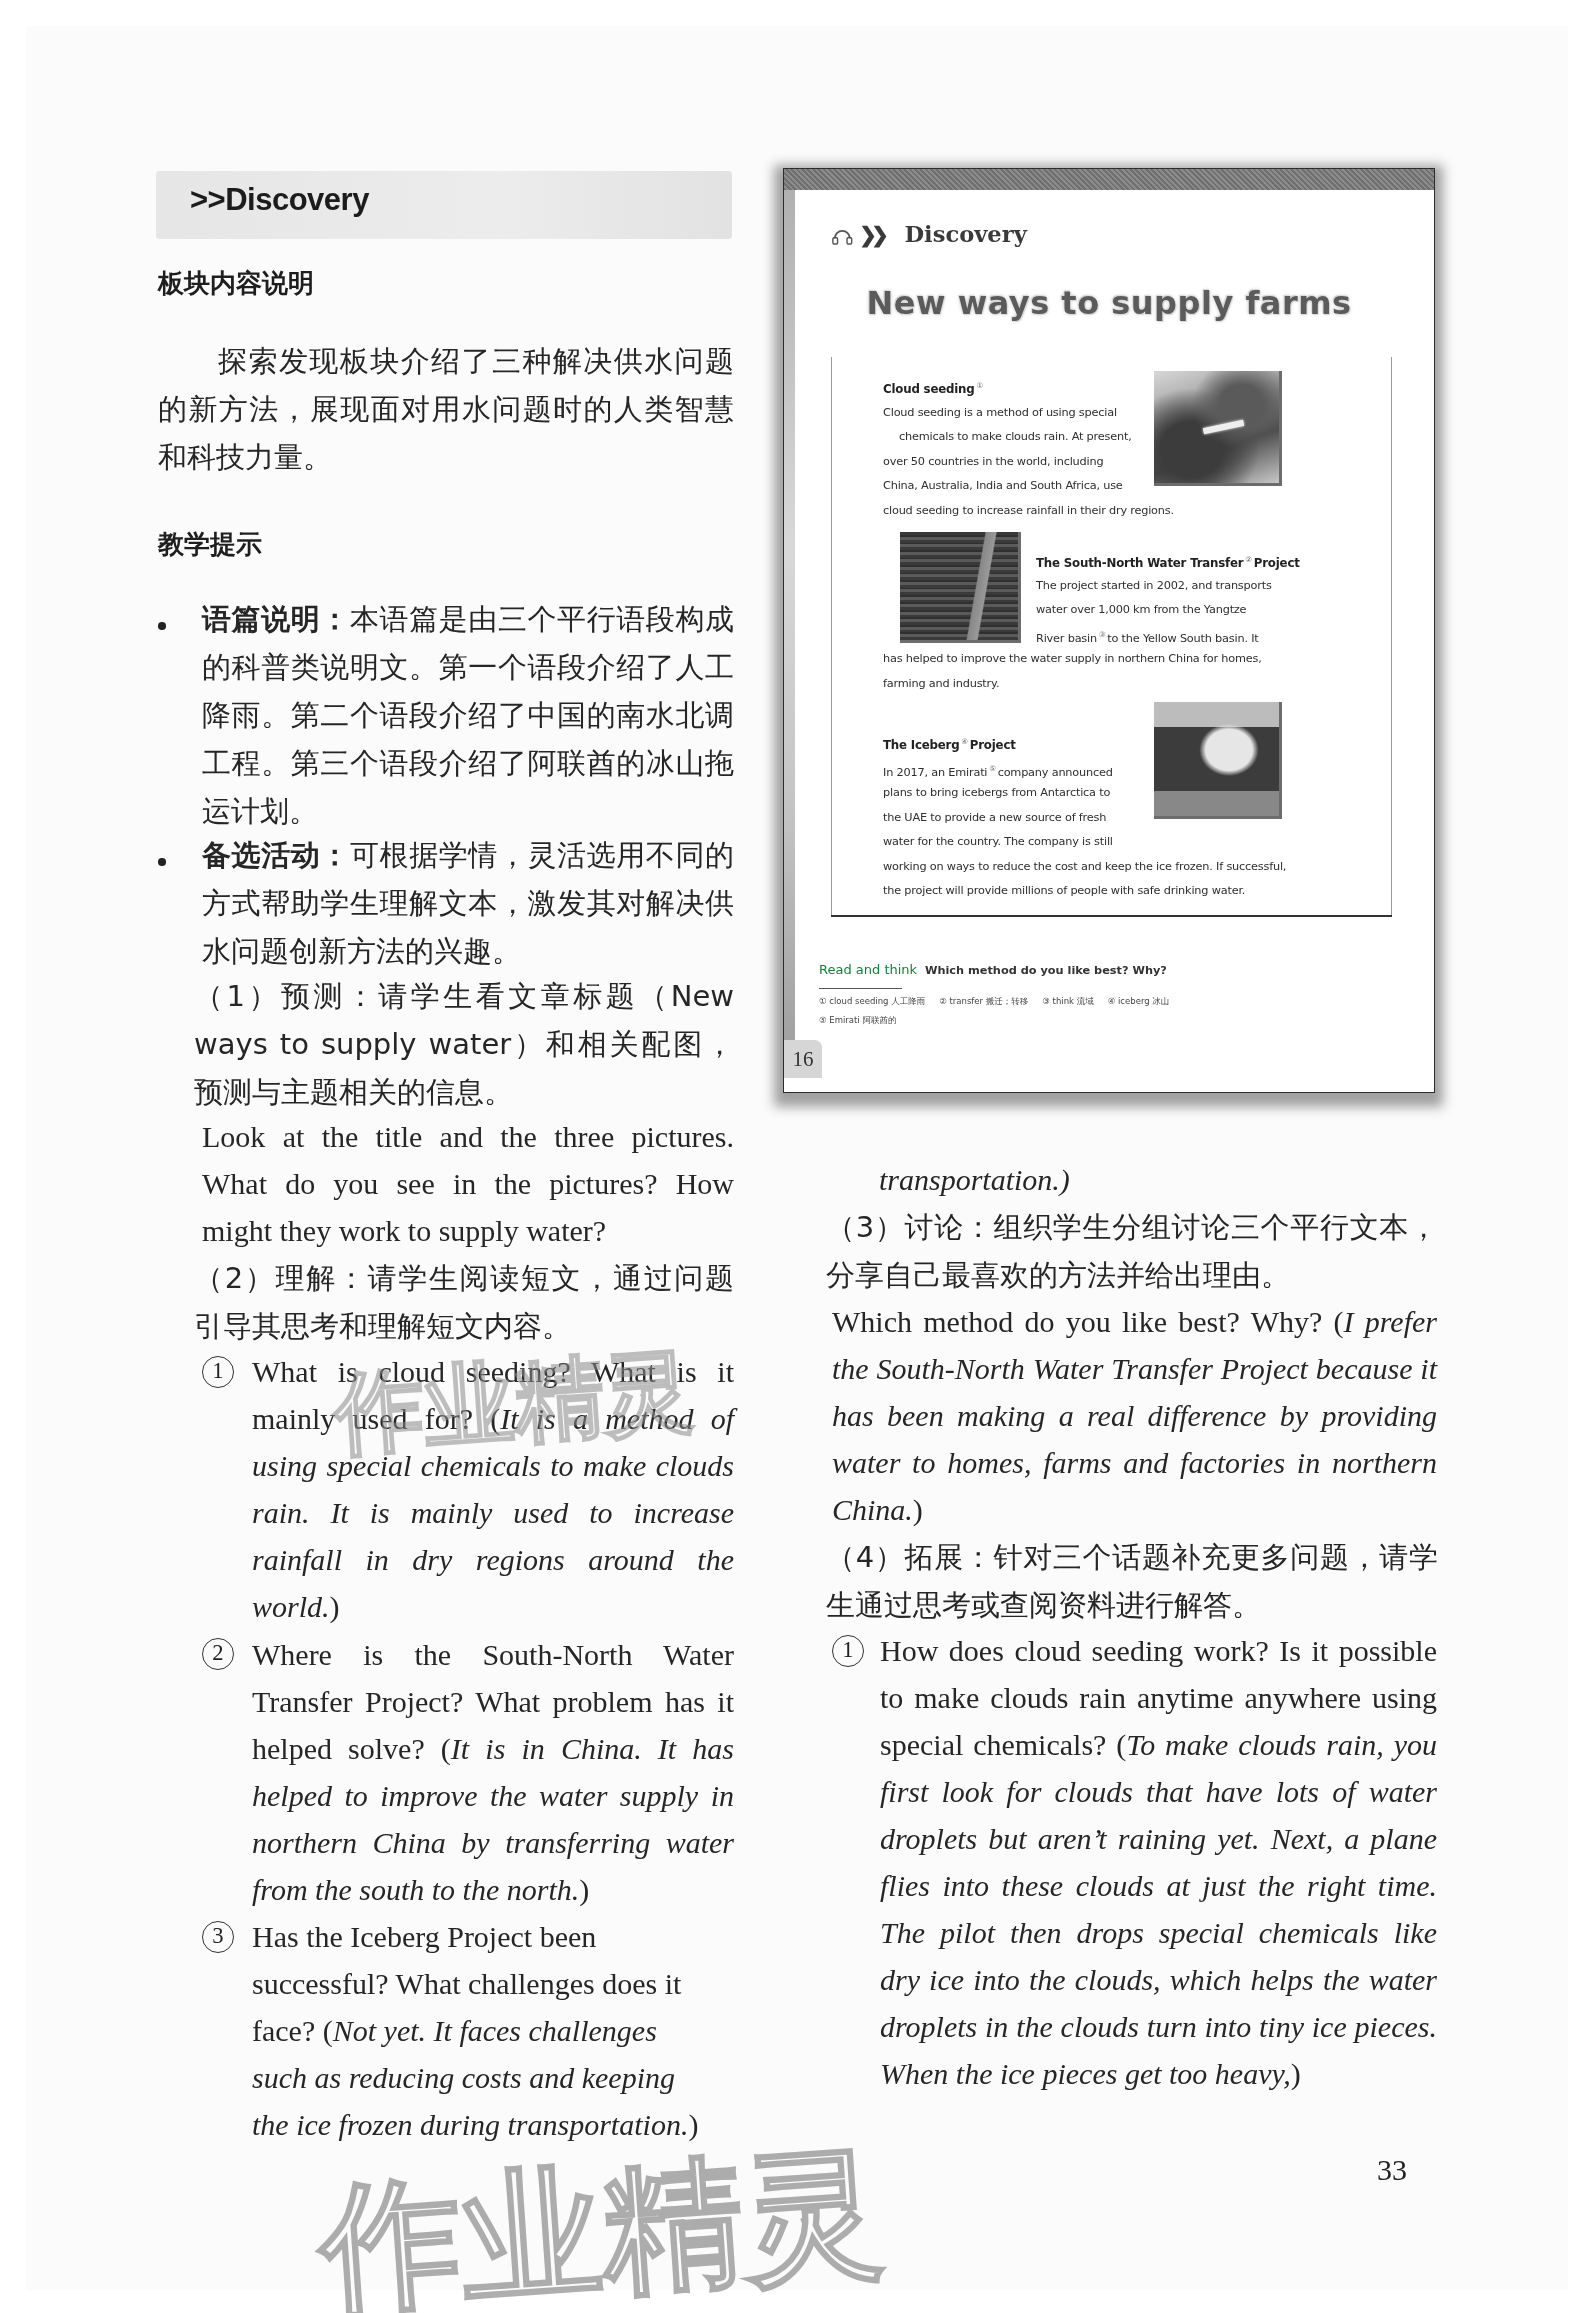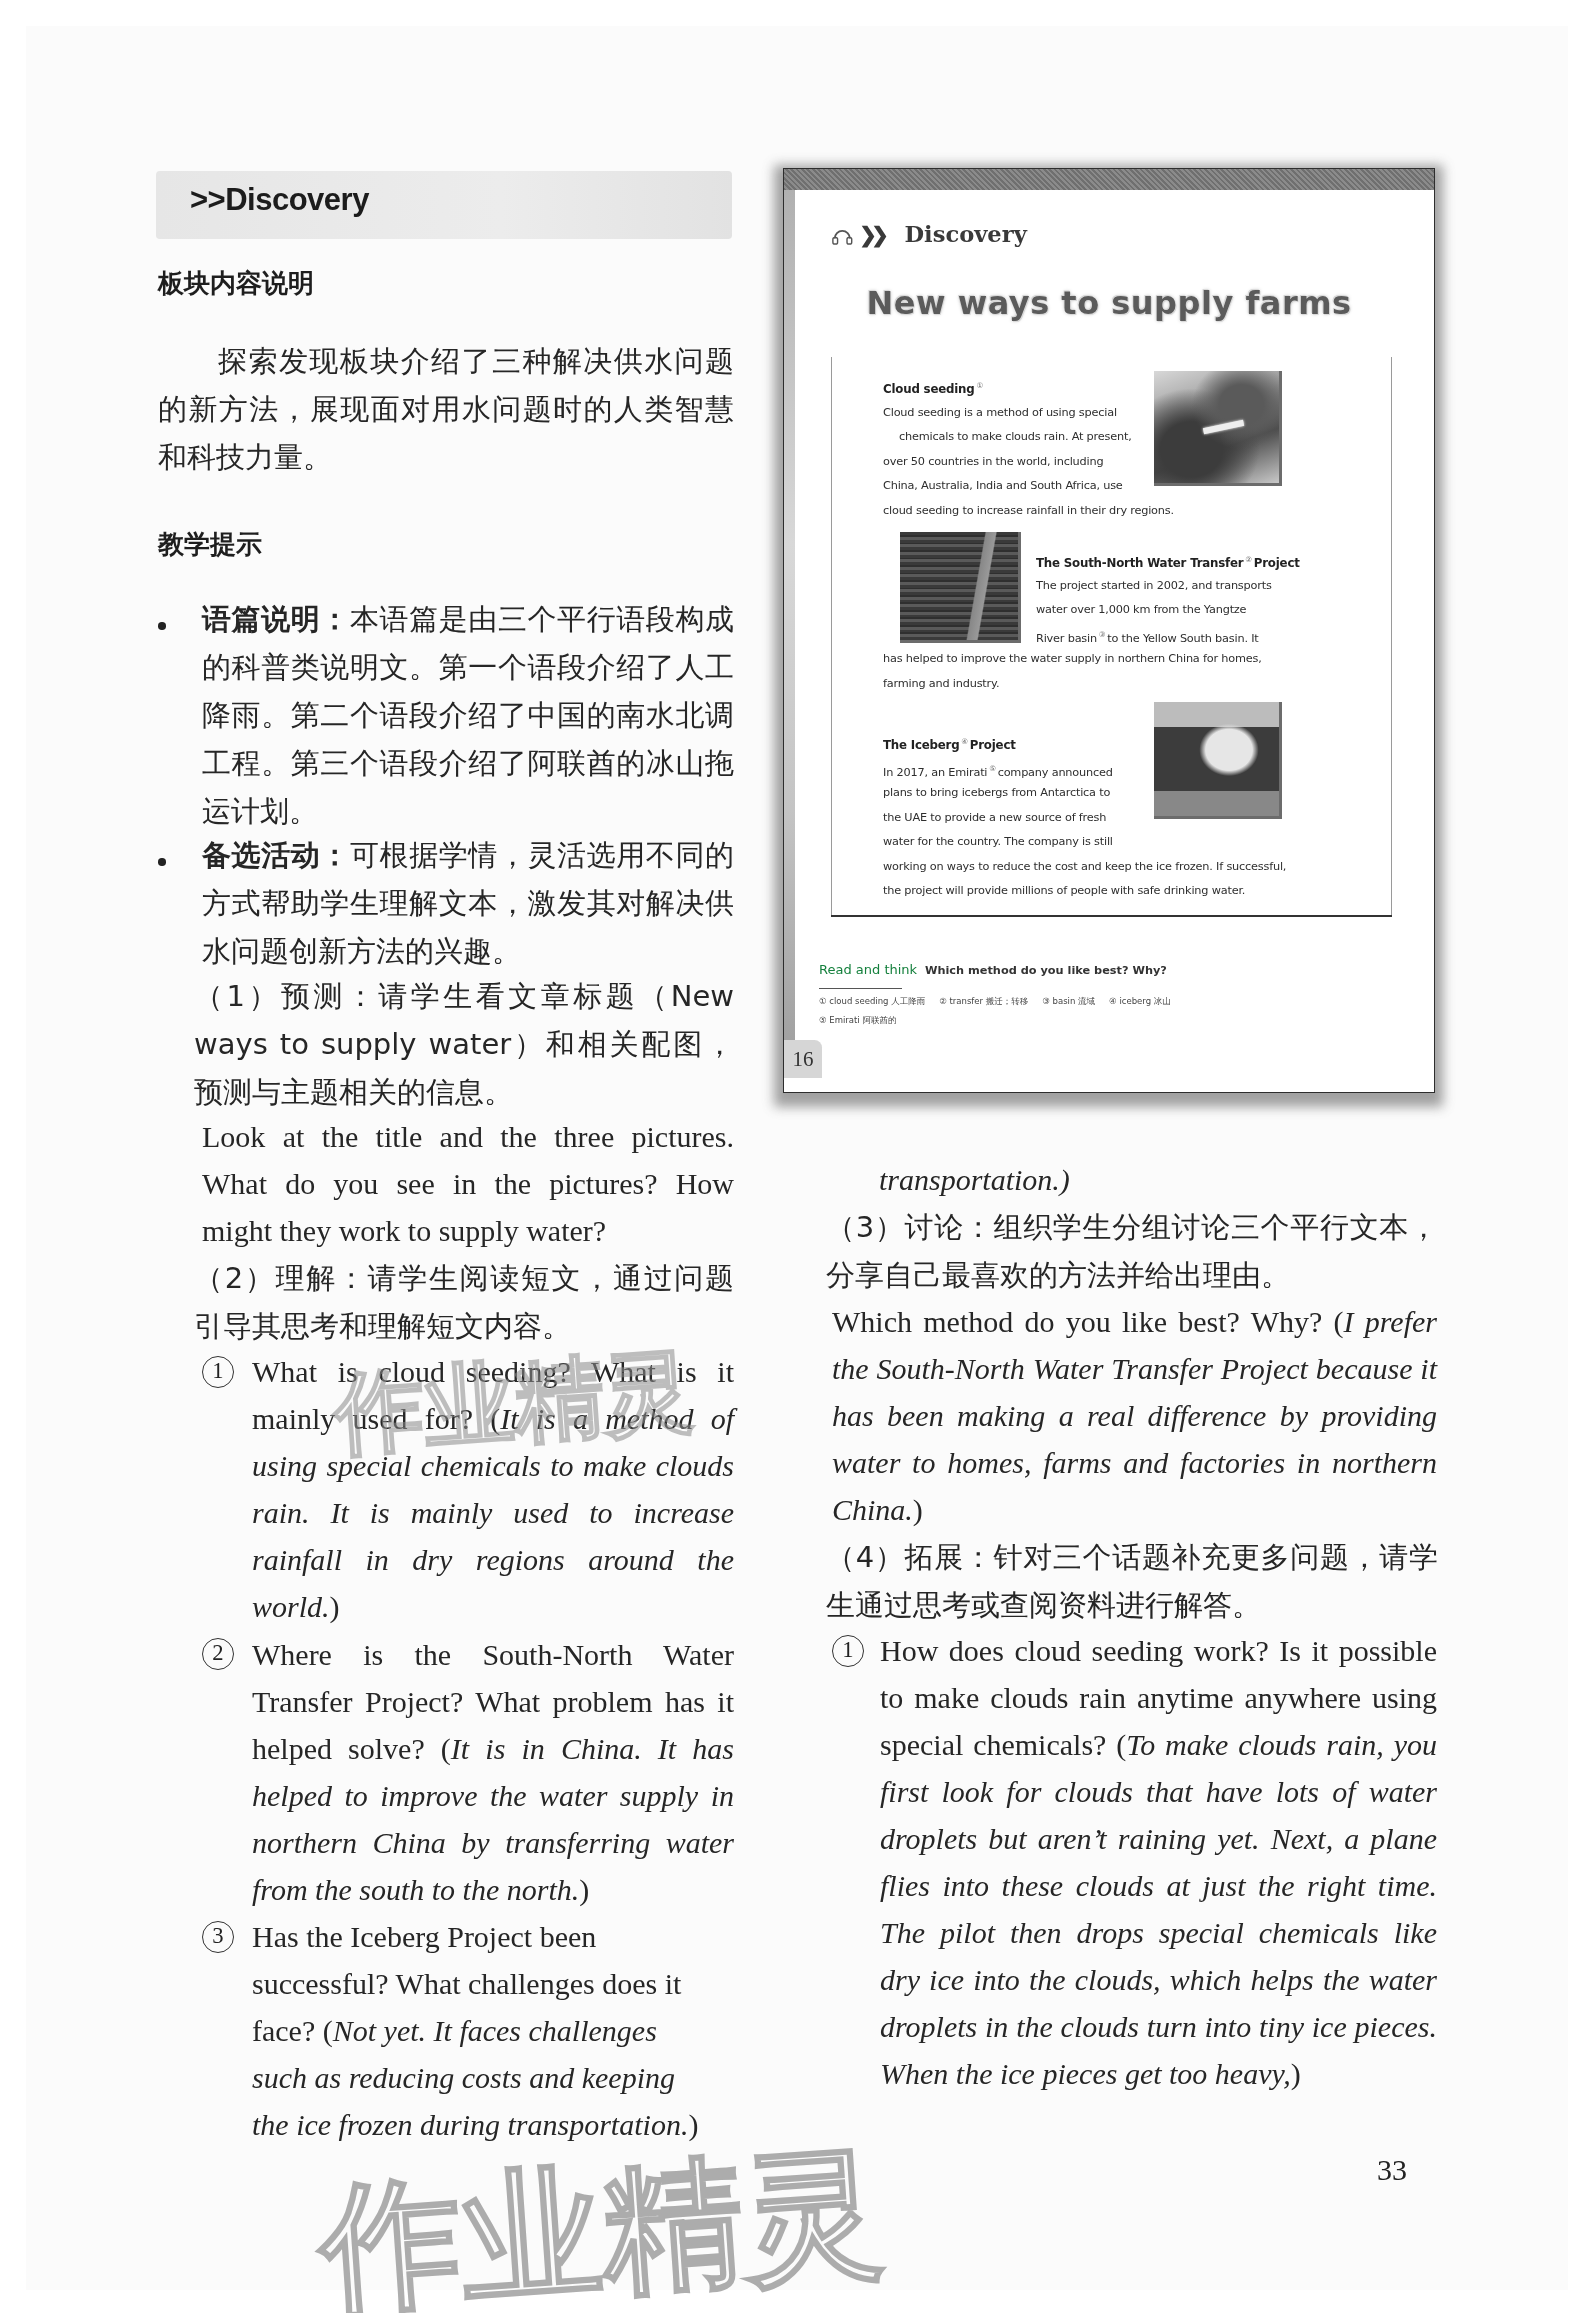--- a/index.html
+++ b/index.html
@@ -254,21 +254,21 @@
   <div class="read-think" style="top:793px;">
     <span class="lbl">Read and think</span>
     <span class="q">Which method do you like best? Why?</span>
   </div>
 
   <div class="fn-line" style="top:819px;"></div>
   <div class="footnotes" style="top:823px;">
     <div>
       <span>① cloud seeding 人工降雨</span>
       <span>② transfer 搬迁；转移</span>
-      <span>③ basin 流域</span>
+      <span>③ think 流域</span>
       <span>④ iceberg 冰山</span>
     </div>
     <div><span>⑤ Emirati 阿联酋的</span></div>
   </div>
 
   <div class="book-pagenum">16</div>
 </div>
 
 <div class="text" style="left:879px; top:1156px;">
   <i>transportation.)</i>

